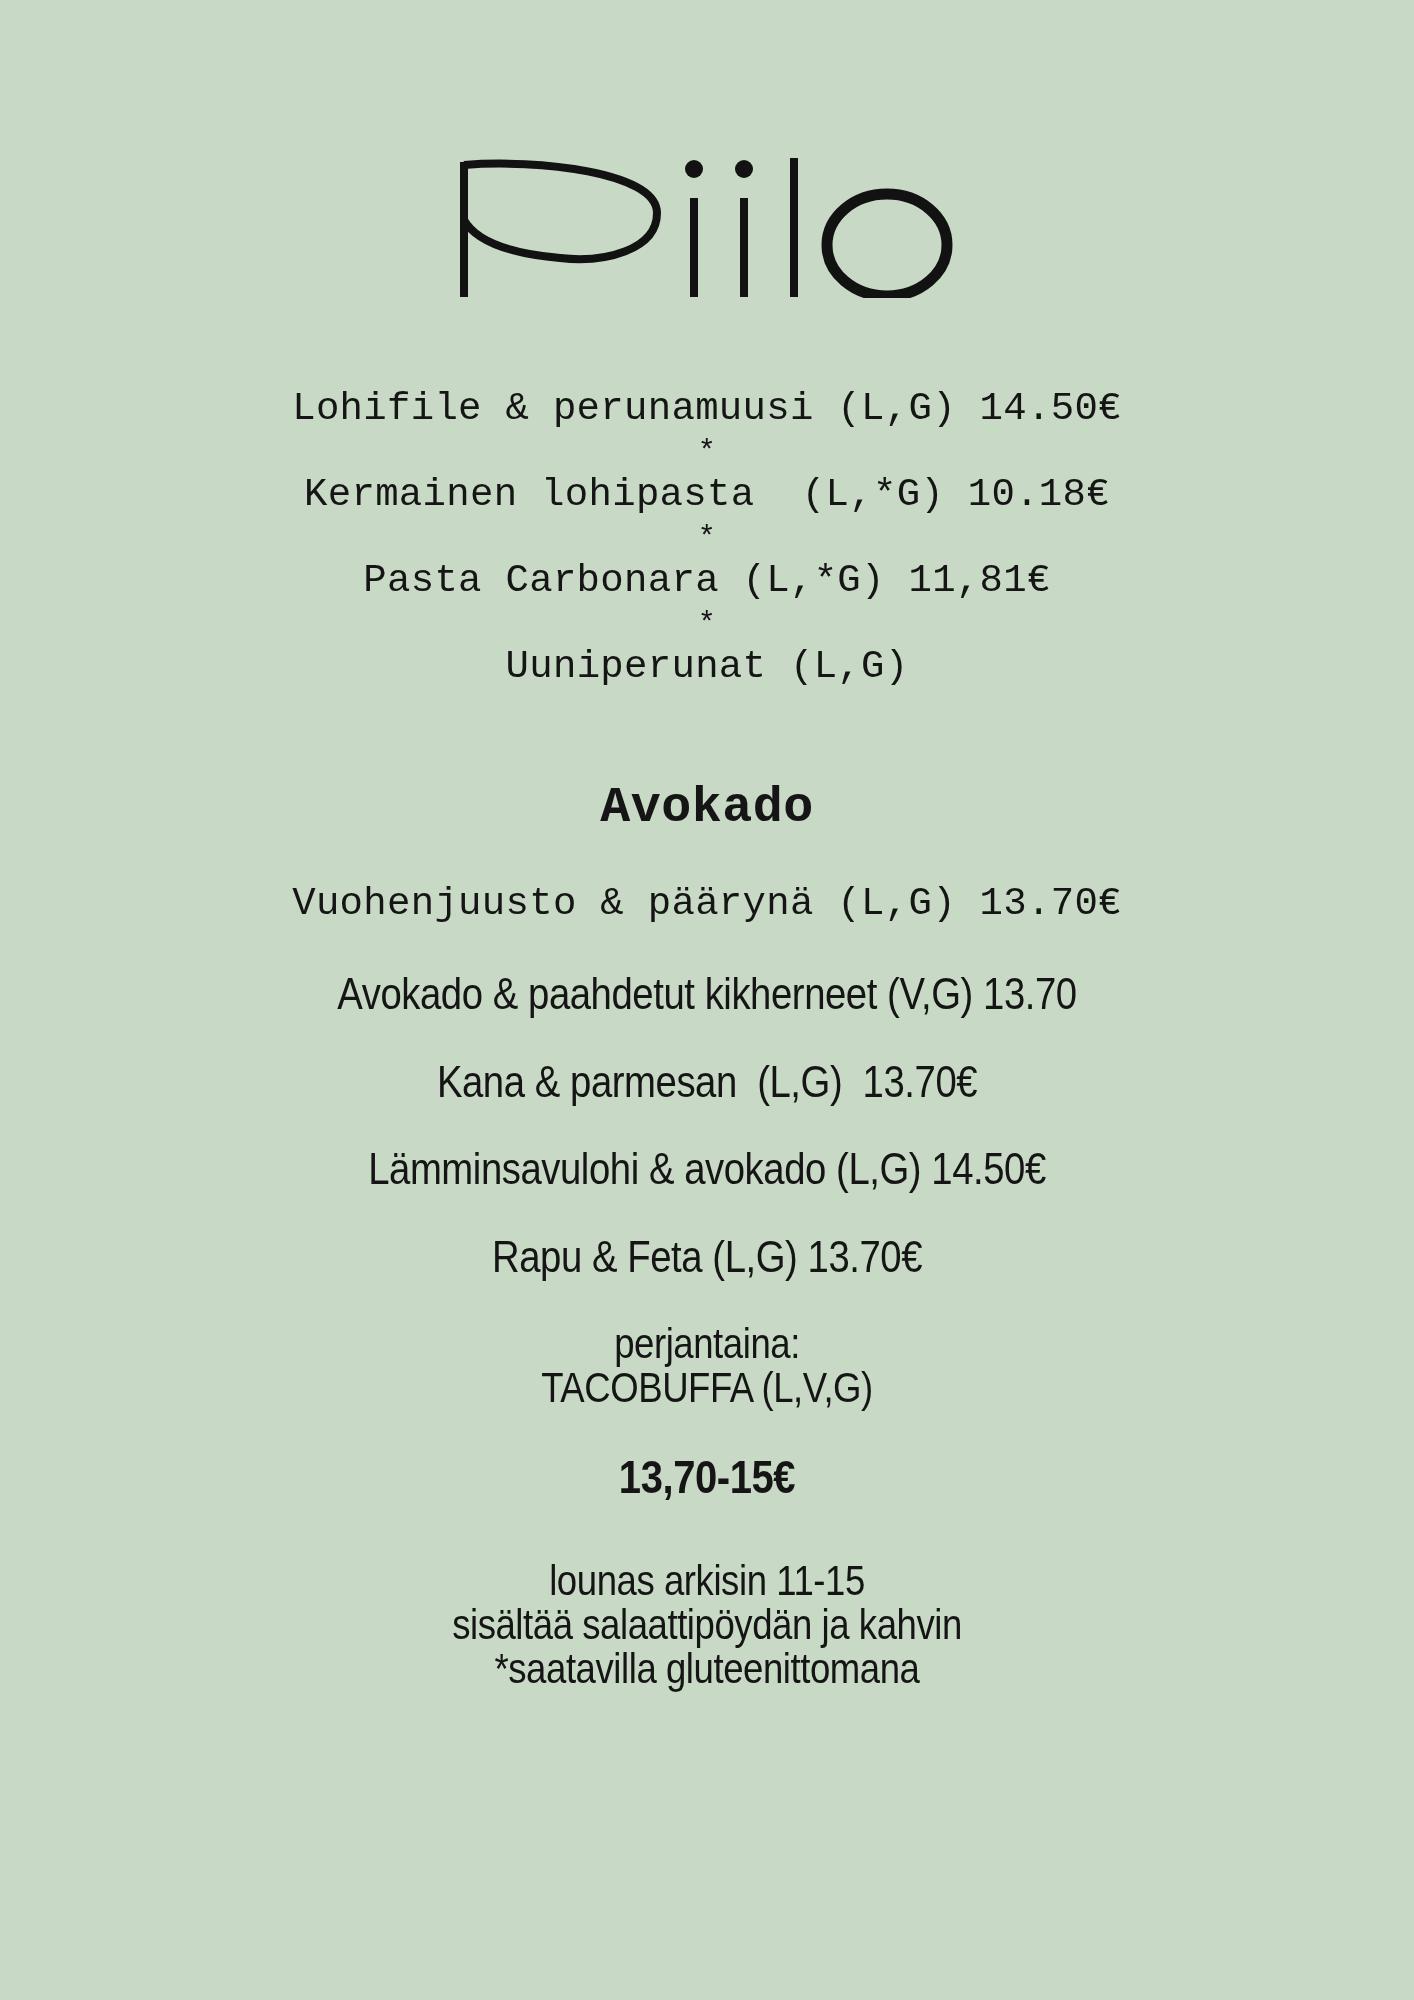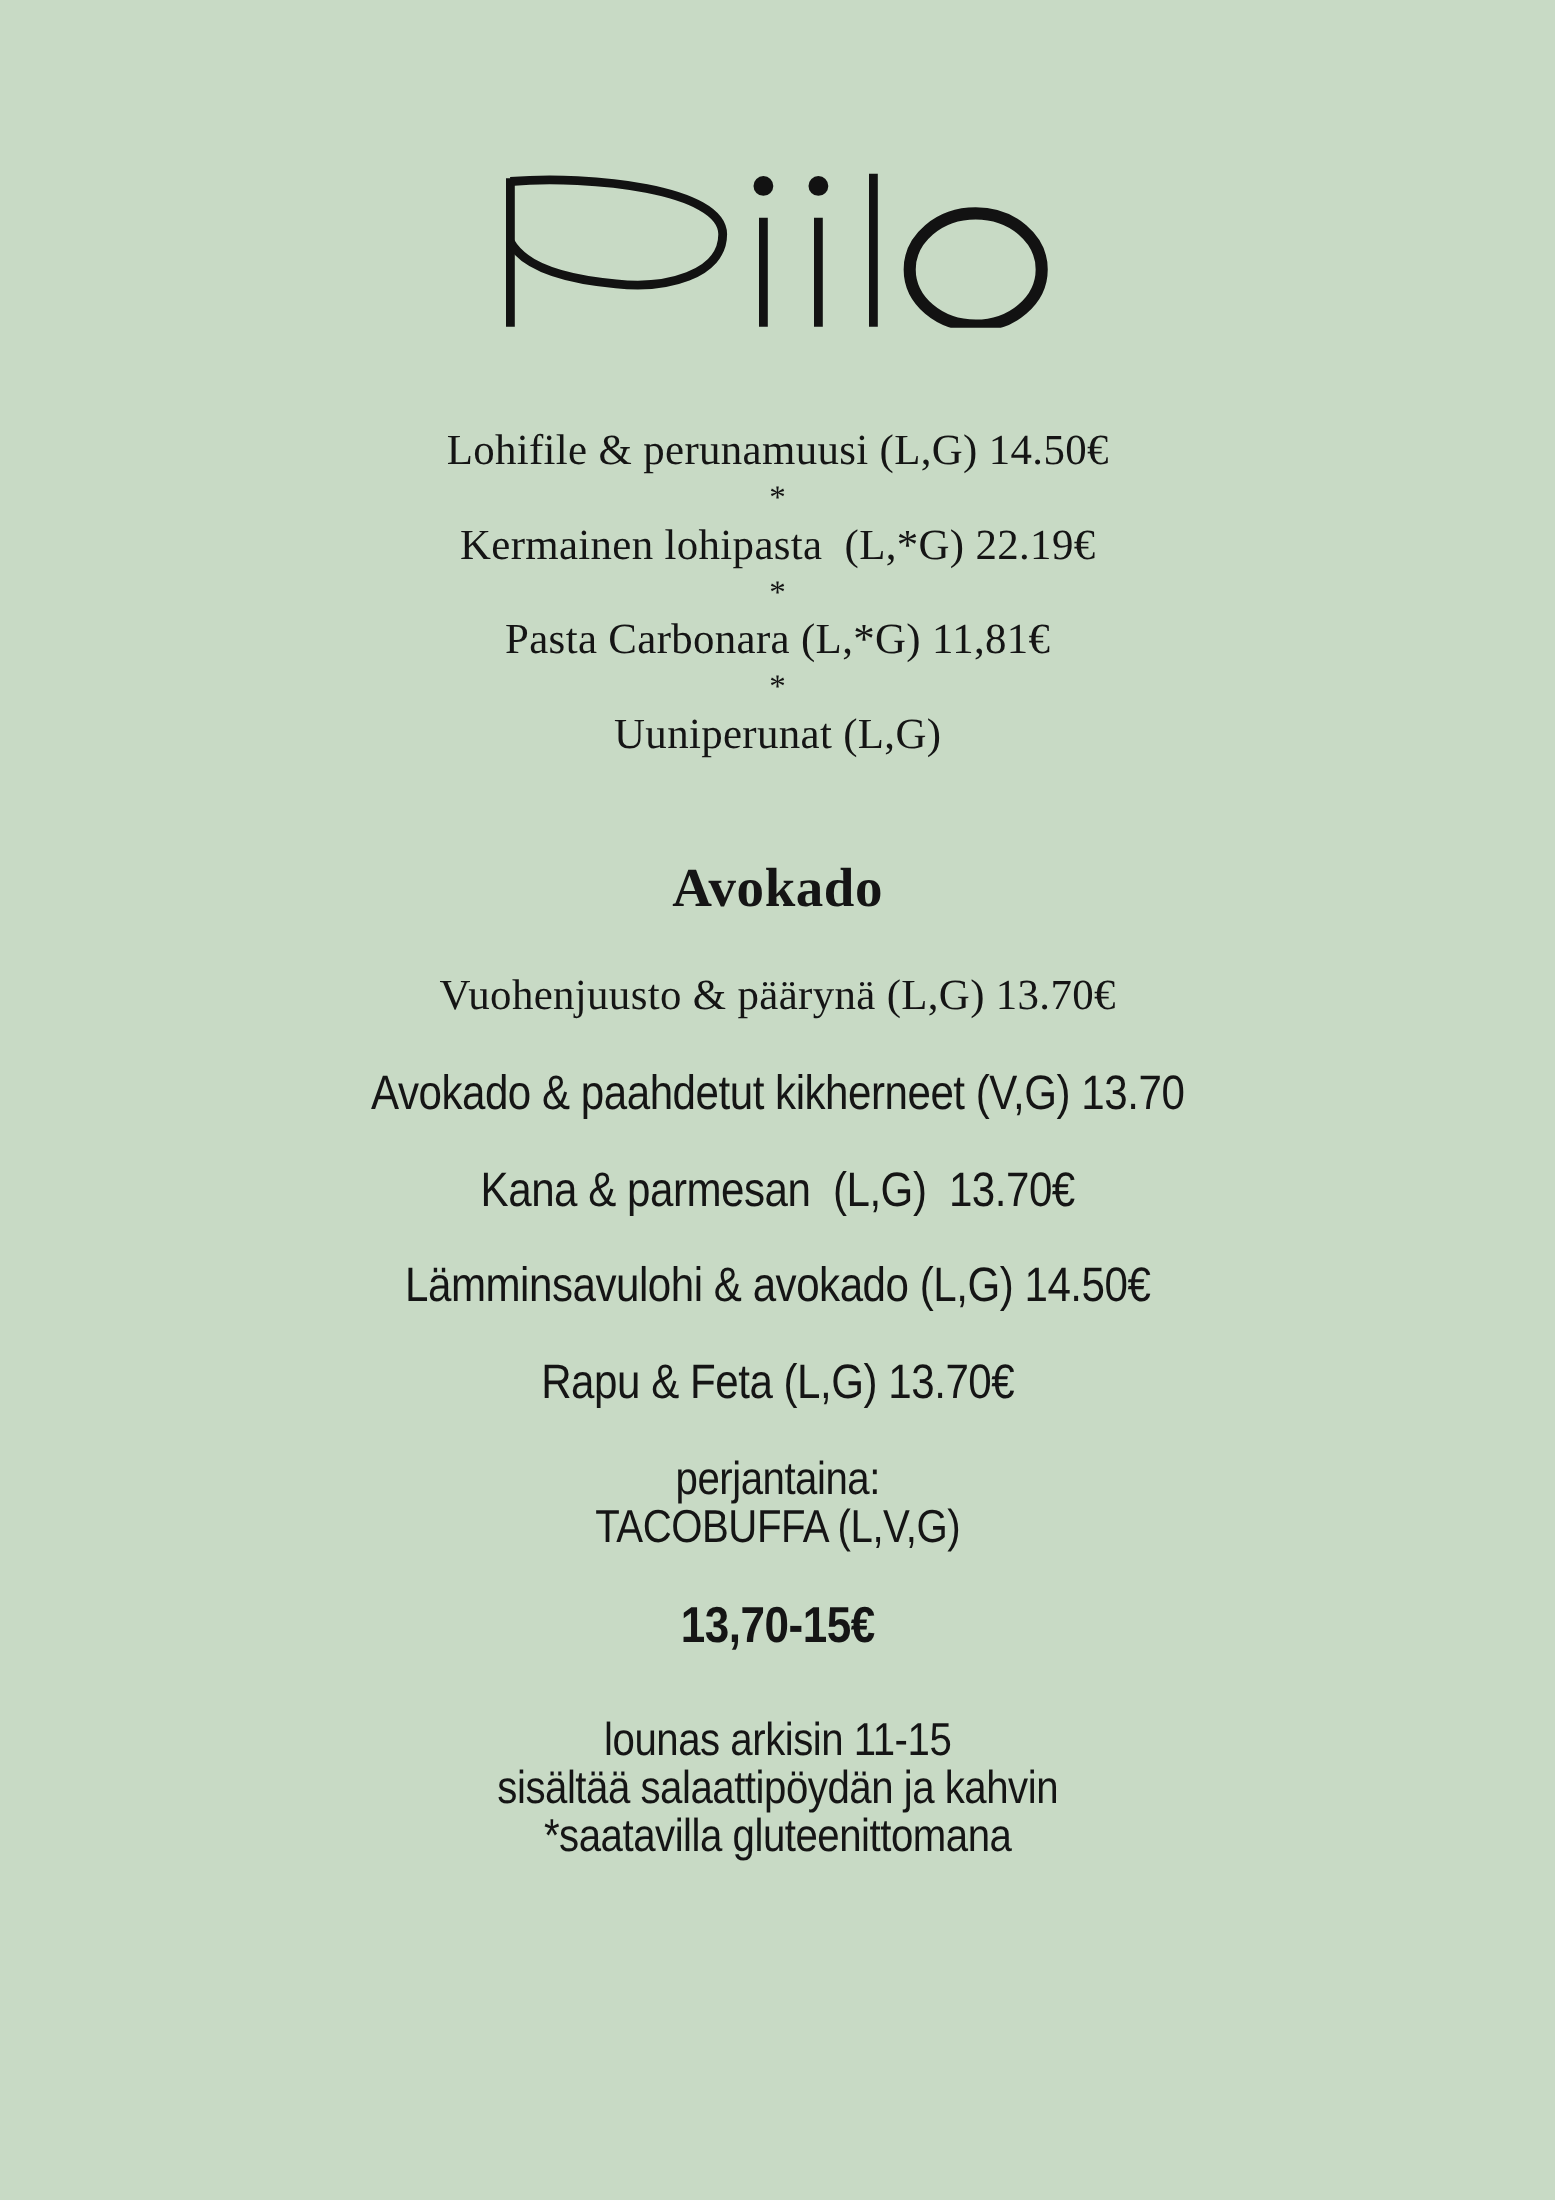--- a/index.html
+++ b/index.html
@@ -26,21 +26,21 @@
   }
   .logo-wrap svg {
     display: inline-block;
   }
   .line {
     white-space: pre-wrap;
     margin: 0;
   }
   
   .round {
-    font-family: Liberation Serif, serif;
+    font-family: Liberation Mono, monospace;
     font-size: 39px;
     letter-spacing: 0.3px;
   }
   
   .cond {
     font-family: "Liberation Sans", sans-serif;
     font-size: 44px;
     letter-spacing: -0.5px;
     transform: scaleX(0.87);
   }
@@ -121,21 +121,21 @@
 
       <path class="logo-stroke" stroke-width="8" d="M337 2 L337 141"></path>
 
       <ellipse class="logo-stroke" stroke-width="11" cx="430" cy="89" rx="60" ry="51"></ellipse>
     </svg>
   </div>
 
   <div class="mains">
     <div class="line round">Lohifile &amp; perunamuusi (L,G) 14.50€</div>
     <div class="line round">*</div>
-    <div class="line round">Kermainen lohipasta  (L,*G) 22.19€</div>
+    <div class="line round">Kermainen lohipasta  (L,*G) 10.18€</div>
     <div class="line round">*</div>
     <div class="line round">Pasta Carbonara (L,*G) 11,81€</div>
     <div class="line round">*</div>
     <div class="line round">Uuniperunat (L,G)</div>
   </div>
 
   <div class="salads">
     <div class="line round salads-heading">Avokado</div>
     <div class="line item round salad-0">Vuohenjuusto &amp; päärynä (L,G) 13.70€</div>
     <div class="line item cond salad-1">Avokado &amp; paahdetut kikherneet (V,G) 13.70</div>

